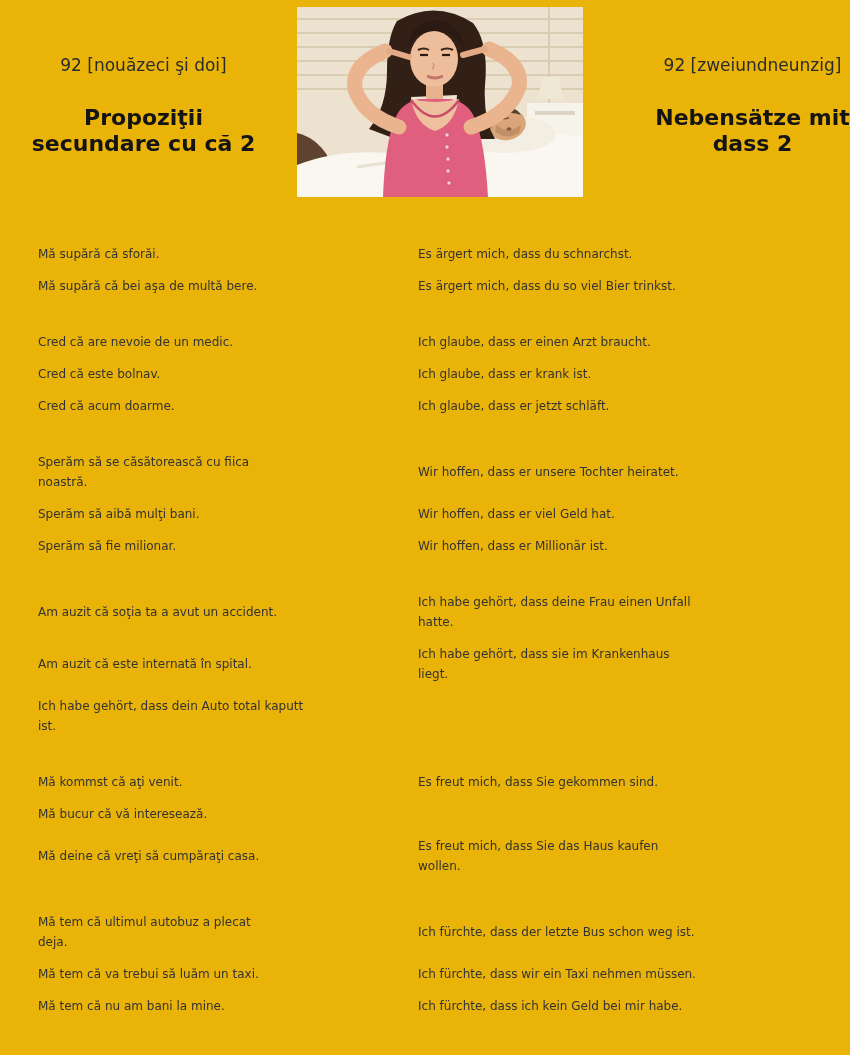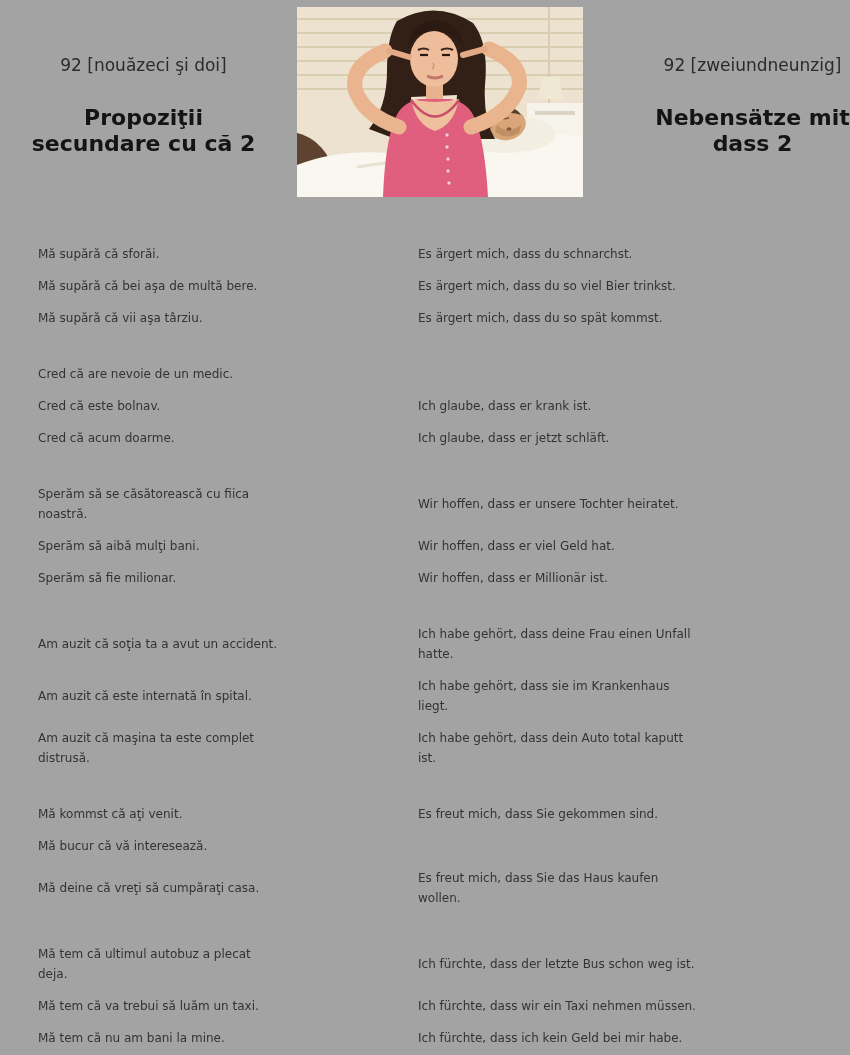--- a/index.html
+++ b/index.html
@@ -1,21 +1,21 @@
 <!DOCTYPE html>
 <html><head>
 <meta charset="utf-8">
 <style>
   html, body { margin:0; padding:0; background:#ffffff; }
   body {
     font-family:"DejaVu Sans","Liberation Sans",sans-serif;
     color:#333333;
     -webkit-font-smoothing:antialiased;
   }
-  .page { width:850px; min-height:1055px; background:#a3a3a3; }
+  .page { width:850px; min-height:1055px; background:#eab308; }
 
   
   .lesson-header { display:flex; height:202px; }
   .header-col { flex:1 1 auto; text-align:center; }
   .header-col.left  { width:297px; flex:0 0 297px; padding-right:10px; box-sizing:border-box; }
   .header-col.right { width:267px; flex:0 0 267px; padding-left:72px; box-sizing:border-box; }
   .lesson-number {
     margin-top:55px; font-size:17px; color:#2b2b2b; white-space:pre;
   }
   .lesson-title {
@@ -129,29 +129,26 @@
 
     <div class="group">
       <div class="row">
         <div class="cell ro">Mă supără că sforăi.</div>
         <div class="cell de">Es ärgert mich, dass du schnarchst.</div>
       </div>
       <div class="row">
         <div class="cell ro">Mă supără că bei aşa de multă bere.</div>
         <div class="cell de">Es ärgert mich, dass du so viel Bier trinkst.</div>
       </div>
-      <div class="row">
-        <div class="cell ro">Mă supără că vii aşa târziu.</div>
-        <div class="cell de">Es ärgert mich, dass du so spät kommst.</div>
-      </div>
     </div>
 
     <div class="group">
       <div class="row">
         <div class="cell ro">Cred că are nevoie de un medic.</div>
+        <div class="cell de">Ich glaube, dass er einen Arzt braucht.</div>
       </div>
       <div class="row">
         <div class="cell ro">Cred că este bolnav.</div>
         <div class="cell de">Ich glaube, dass er krank ist.</div>
       </div>
       <div class="row">
         <div class="cell ro">Cred că acum doarme.</div>
         <div class="cell de">Ich glaube, dass er jetzt schläft.</div>
       </div>
     </div>
@@ -177,22 +174,20 @@
         <div class="cell ro">Am auzit că soţia ta a avut un accident.</div>
         <div class="cell de">Ich habe gehört, dass deine Frau einen Unfall
 hatte.</div>
       </div>
       <div class="row">
         <div class="cell ro">Am auzit că este internată în spital.</div>
         <div class="cell de">Ich habe gehört, dass sie im Krankenhaus
 liegt.</div>
       </div>
       <div class="row">
-        <div class="cell ro">Am auzit că maşina ta este complet
-distrusă.</div>
         <div class="cell de">Ich habe gehört, dass dein Auto total kaputt
 ist.</div>
       </div>
     </div>
 
     <div class="group">
       <div class="row">
         <div class="cell ro">Mă kommst că aţi venit.</div>
         <div class="cell de">Es freut mich, dass Sie gekommen sind.</div>
       </div>

